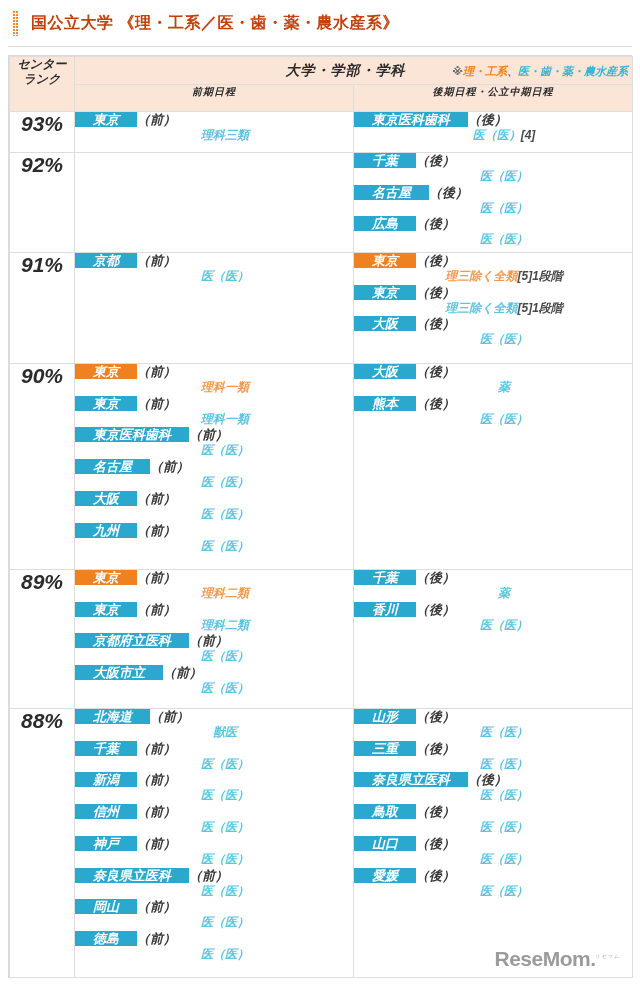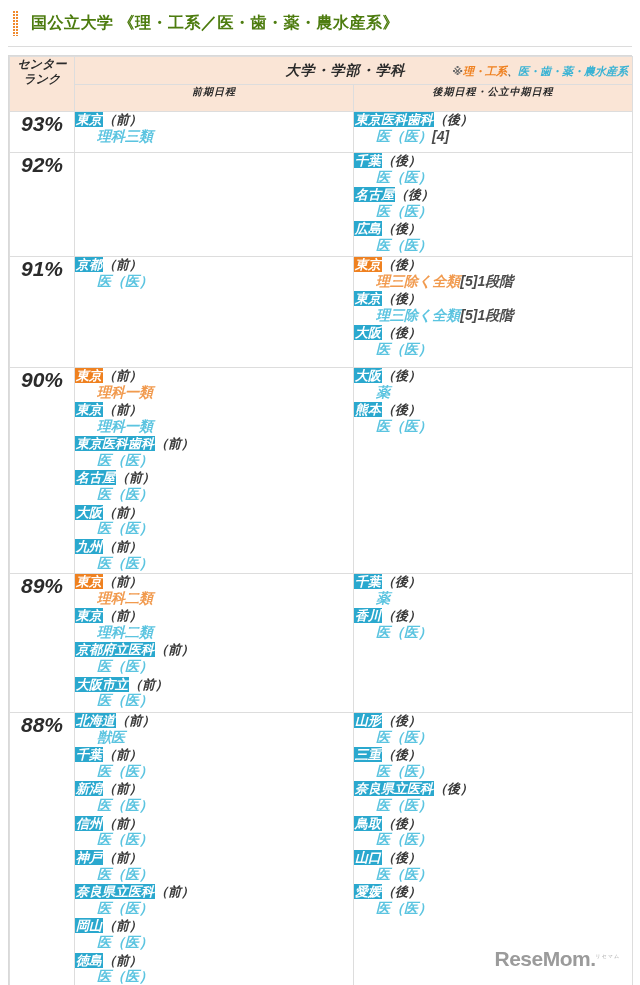--- a/index.html
+++ b/index.html
@@ -32,21 +32,21 @@
     margin-right: 12px;
     flex: 0 0 auto;
     background-color: #f08a2e;
     background-image:
       repeating-linear-gradient(to bottom, #ffffff 0 1px, transparent 1px 3px),
       repeating-linear-gradient(to right, #ffffff 0 1px, transparent 1px 3px);
   }
   .title-text {
     font-size: 16px;
     font-weight: bold;
-    color: #4d7c0f;
+    color: #c2410c;
     letter-spacing: 0.5px;
     white-space: nowrap;
   }
 
   .title-rule {
     height: 1px;
     background: #dcdcdc;
     margin: 0 8px 0 8px;
   }
 
@@ -135,34 +135,35 @@
   .entry { margin: 0 0 1px 0; }
 
   .ename {
     font-size: 13px;
     font-weight: bold;
     line-height: 1.22;
     white-space: nowrap;
   }
   .ename .uni {
     color: #ffffff;
-    padding: 0 1px;
+    padding: 0 18px;
   }
   .ename .uni.med { background: #2aa8ce; }
   .ename .uni.sci { background: #ef8120; }
   .ename .term {
     color: #3a3a3a;
     font-weight: bold;
   }
   .esub {
-    font-size: 14px;
+    font-size: 12px;
     line-height: 1.24;
     padding-left: 22px;
     white-space: nowrap;
     font-weight: bold;
+    text-align: center;
   }
   .esub.med { color: #5bc4e0; }
   .esub.sci { color: #f19a4e; }
   .esub .note { color: #4a4a4a; }
 
   
   .watermark {
     position: absolute;
     right: 20px;
     bottom: 16px;

